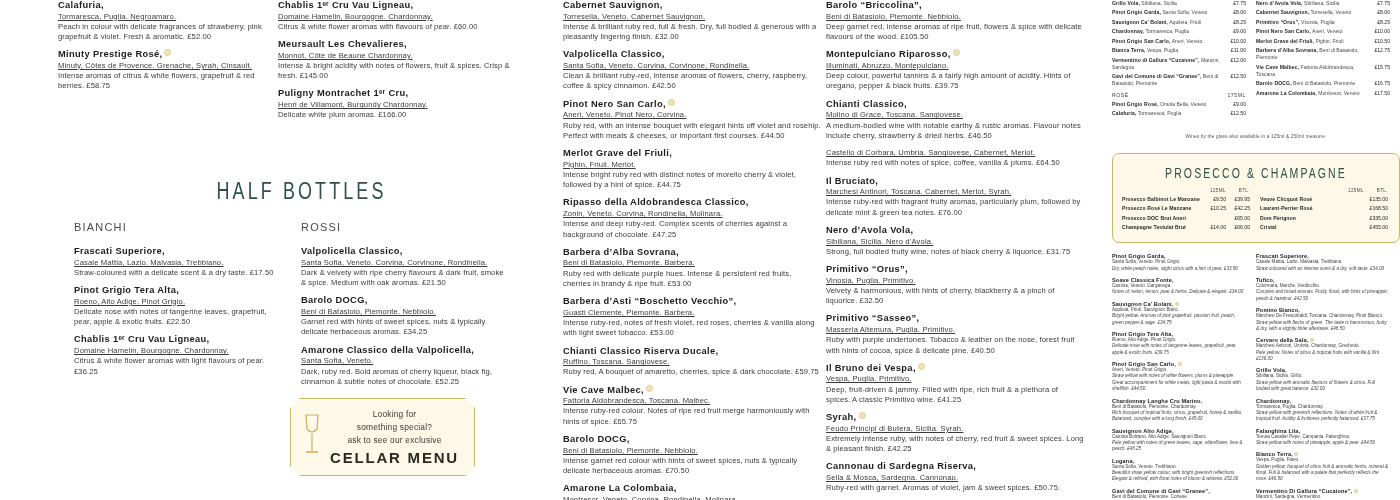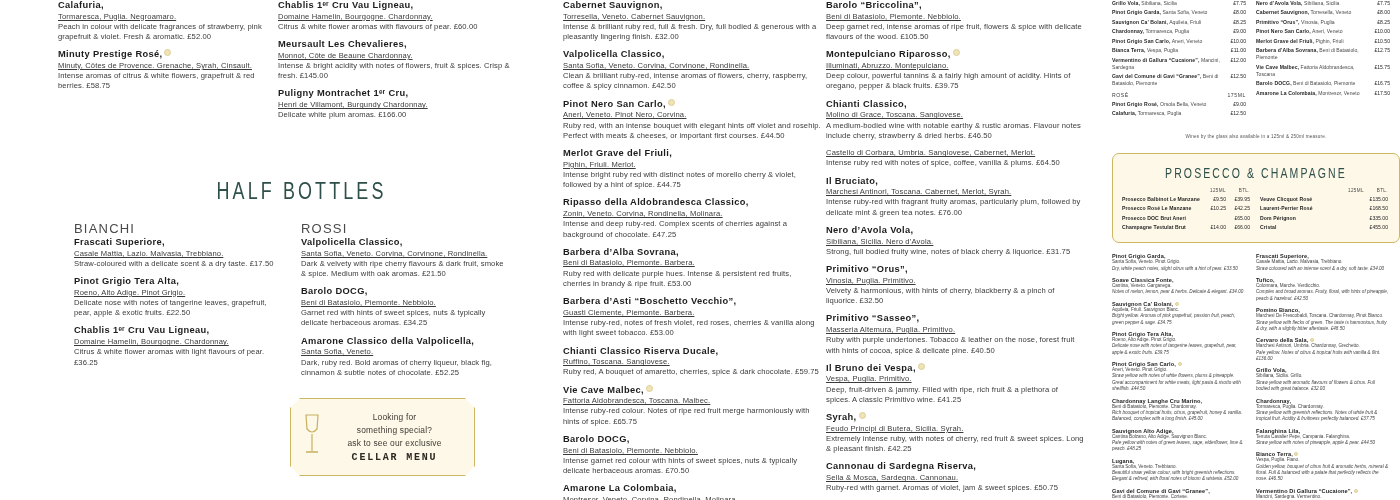--- a/index.html
+++ b/index.html
@@ -39,42 +39,42 @@
   .col-d { left: 826px; width: 258px; }
 
   
   .section-title {
     font-family: "Liberation Sans Narrow", "Liberation Sans", sans-serif;
     font-size: 23px; letter-spacing: 4px; color: #2f4f4a;
     text-align: center; font-weight: 400;
     transform: scaleX(.78); transform-origin: center;
   }
   .cat-label {
-    font-size: 13px; letter-spacing: 1.2px; color: #4a4a4a; margin-bottom: 1px;
+    font-size: 11px; letter-spacing: 1.2px; color: #4a4a4a; margin-bottom: 13px;
   }
 
   
   #half-bottles-section { position: absolute; left: 74px; top: 178px; width: 455px; }
   #half-bottles-section .hb-title { margin-bottom: 16px; }
   .hb-cols { display: flex; gap: 22px; }
   .hb-col { width: 205px; }
 
   
   #cellar-tag {
     position: absolute; left: 290px; top: 398px; width: 185px; height: 78px;
     background: #fdf8e8; border: 1.2px solid #ccb863;
     clip-path: polygon(10px 0,175px 0,185px 10px,185px 68px,175px 78px,
                        10px 78px,0 68px,0 10px);
     display: flex; align-items: center; padding-left: 10px;
   }
   #cellar-tag .glass-ico { width: 22px; }
   #cellar-tag .tag-text { flex: 1; text-align: center; padding-right: 8px; }
   .tag-line { font-size: 8.4px; color: #3d3a33; line-height: 1.55; letter-spacing: .2px; }
-  .tag-cta  { font-size: 10px; font-weight: bold; letter-spacing: 1.8px;
-              color: #2b2822; margin-top: 2px; font-family: Liberation Mono, monospace; }
+  .tag-cta  { font-size: 15px; font-weight: bold; letter-spacing: 1.8px;
+              color: #2b2822; margin-top: 2px; }
 
   
   #right-panel { position: absolute; left: 1112px; top: 0; width: 288px; height: 500px; }
 
   .bythe-glass { display: flex; gap: 10px; }
   .bg-col { width: 134px; }
   .bg-row { display: flex; align-items: flex-start; margin-bottom: 2.6px; }
   .bg-label { flex: 1; font-size: 5.1px; line-height: 1.35; color: #1f1f1f; }
   .bg-label b { font-weight: bold; letter-spacing: .12px; }
   .bg-label span.sub { font-weight: normal; color: #4a4a4a; }

